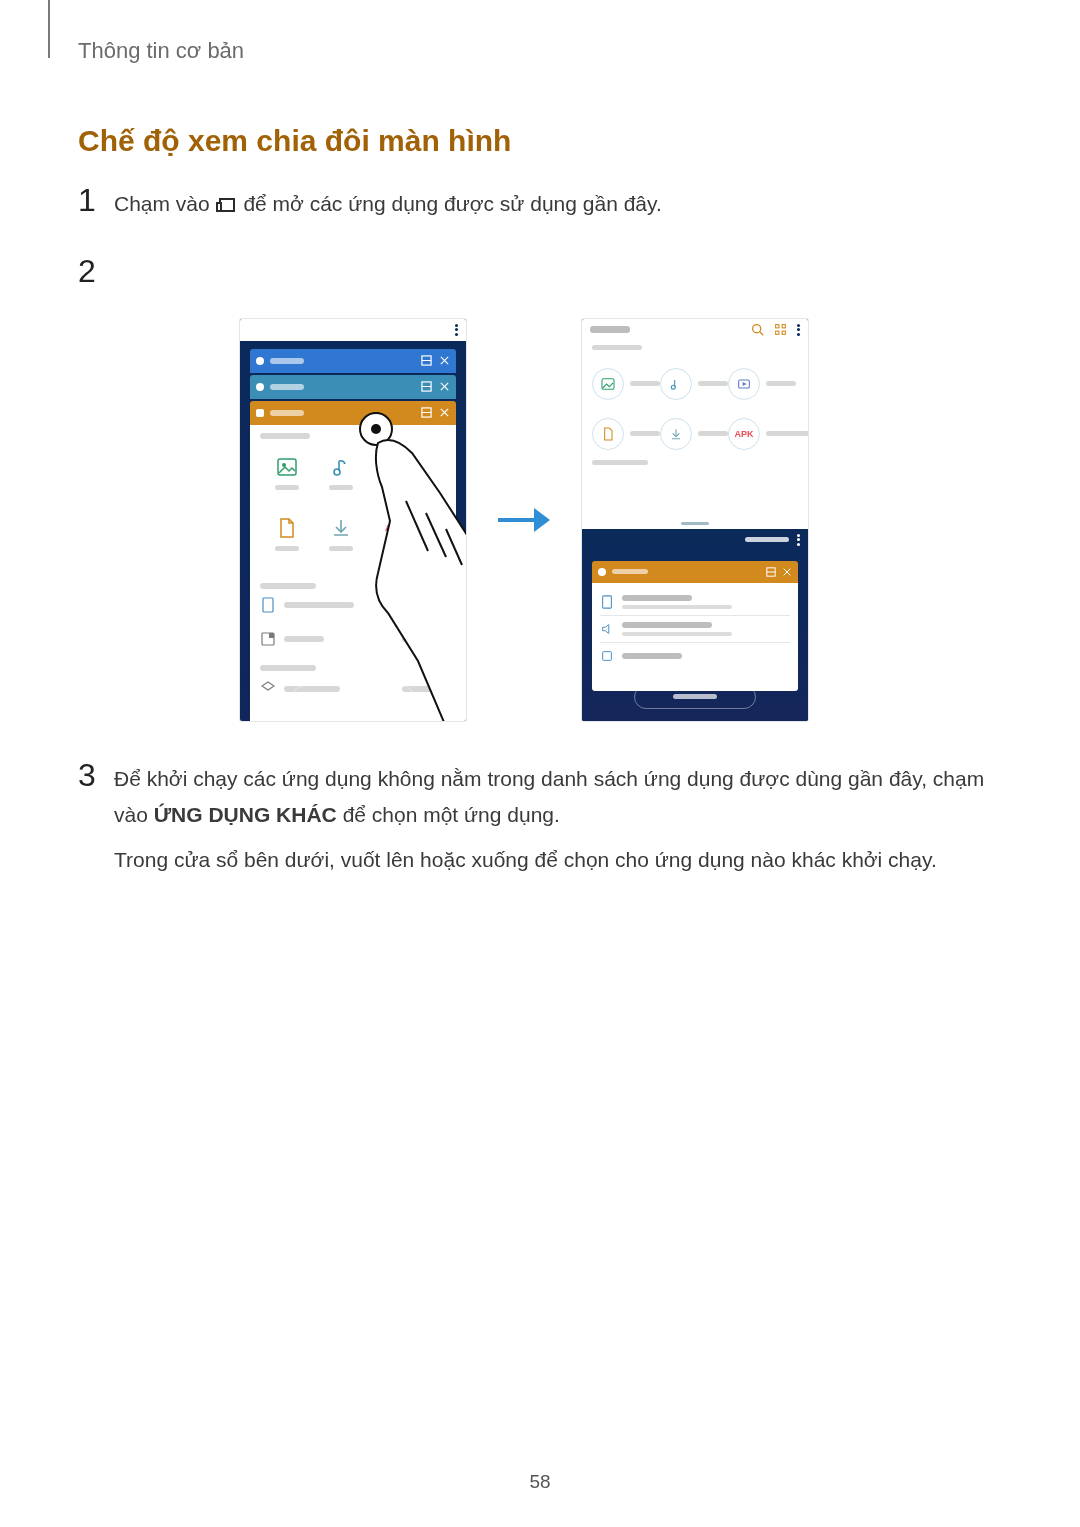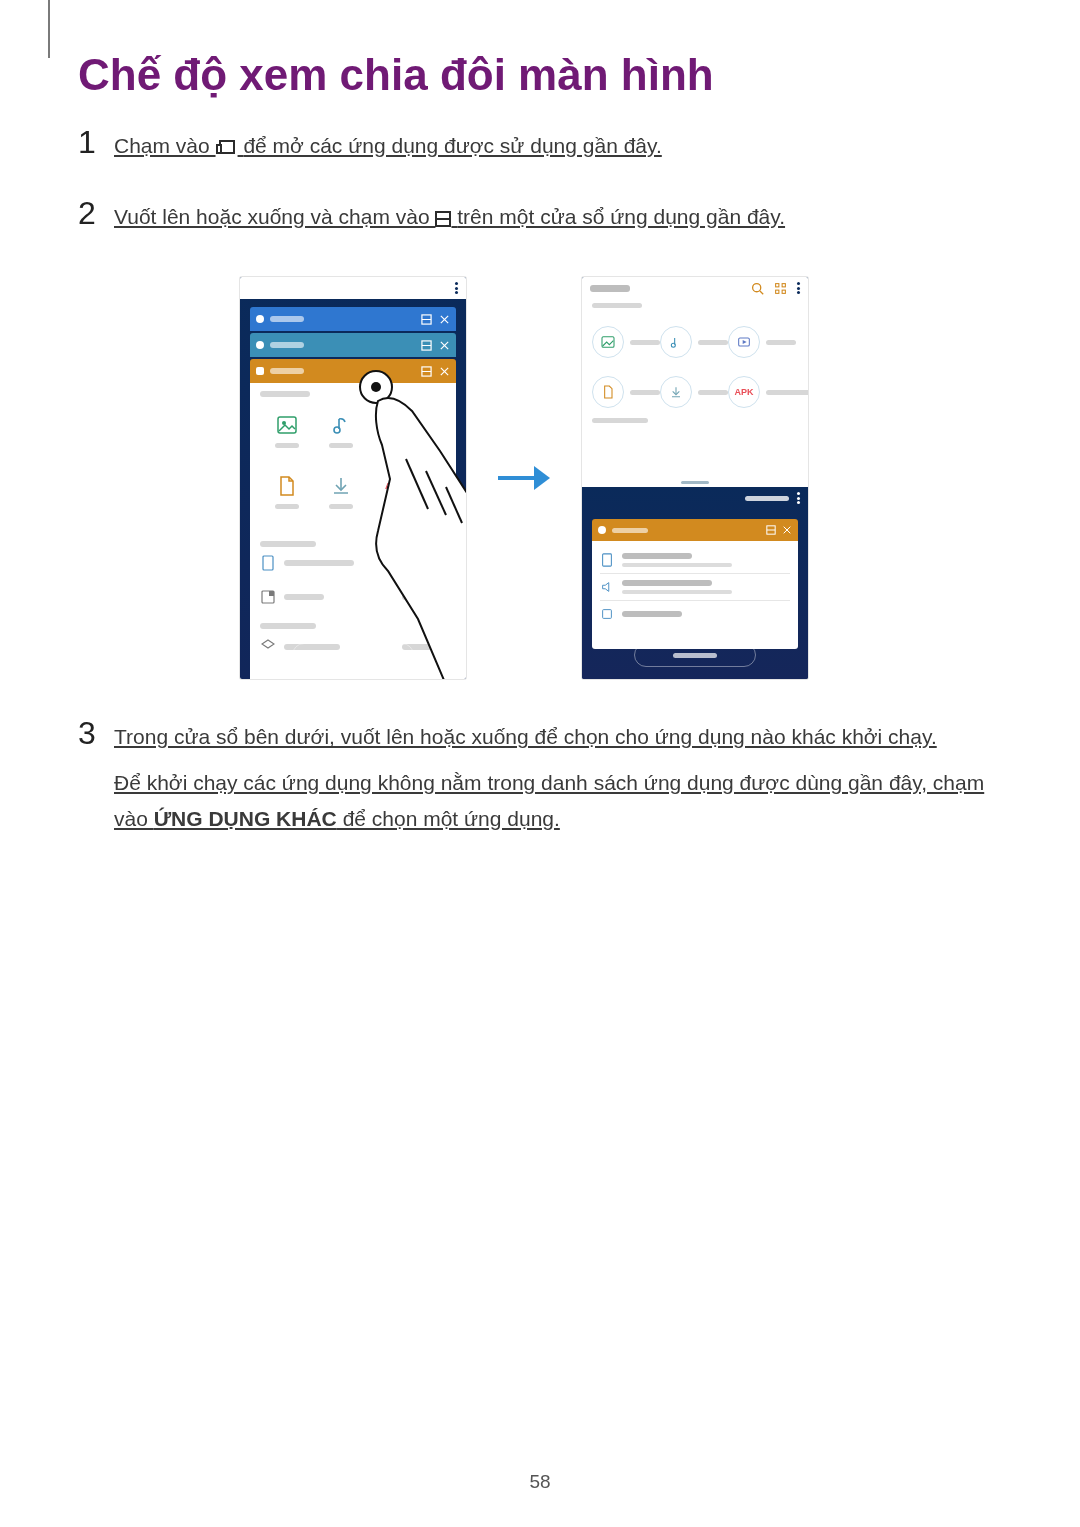--- a/index.html
+++ b/index.html
@@ -24,43 +24,42 @@
     height: 58px;
     background: #7a7a7a;
   }
   .breadcrumb {
     font-size: 22px;
     color: #6b6b6b;
     margin-left: 30px;
     margin-bottom: 60px;
   }
   .title {
-    color: #701a75;
+    color: #a16207;
     font-weight: bold;
-    font-size: 44px;
+    font-size: 30px;
     margin: 12px 0 28px 30px;
   }
   .step {
     display: flex;
     align-items: flex-start;
     margin: 0 0 22px 30px;
     line-height: 1.7;
     font-size: 21px;
   }
   .step-num {
     font-size: 32px;
     color: #222;
     width: 36px;
     flex: none;
     line-height: 1.1;
     margin-top: -3px;
   }
   .step-body {
     flex: 1;
-    text-decoration: underline;
   }
   .step-body p {
     margin: 0 0 10px 0;
   }
   .inline-icon {
     display: inline-block;
     vertical-align: -3px;
   }
   .bold { font-weight: bold; }
   .figure {
@@ -310,20 +309,21 @@
     font-size: 19px;
     color: #555;
   }
 </style>
 </head>
 <body>
 
 <div class="page">
   <div class="left-rule"></div>
 
+  <div class="breadcrumb">Thông tin cơ bản</div>
 
   <h1 class="title">Chế độ xem chia đôi màn hình</h1>
 
   <div class="step">
     <div class="step-num">1</div>
     <div class="step-body">
       <p>
         <span>Chạm vào </span>
         <span class="inline-icon">
           <svg width="22" height="16" viewBox="0 0 22 16">
@@ -332,30 +332,20 @@
           </svg>
         </span>
         <span> để mở các ứng dụng được sử dụng gần đây.</span>
       </p>
     </div>
   </div>
 
   <div class="step">
     <div class="step-num">2</div>
     <div class="step-body">
-      <p>
-        <span>Vuốt lên hoặc xuống và chạm vào </span>
-        <span class="inline-icon">
-          <svg width="16" height="16" viewBox="0 0 16 16">
-            <rect x="1" y="1" width="14" height="14" fill="none" stroke="#2b2b2b" stroke-width="2"></rect>
-            <line x1="1" y1="8" x2="15" y2="8" stroke="#2b2b2b" stroke-width="2"></line>
-          </svg>
-        </span>
-        <span> trên một cửa sổ ứng dụng gần đây.</span>
-      </p>
     </div>
   </div>
 
   <div class="figure">
 
     <div class="phone">
       <div class="phone-status">
         <div class="dots3">
             <span></span>
             <span></span>
@@ -659,21 +649,21 @@
         <div class="close-all-btn">
             <span></span>
           </div>
       </div>
     </div>
   </div>
 
   <div class="step">
     <div class="step-num">3</div>
     <div class="step-body">
-      <p>Trong cửa sổ bên dưới, vuốt lên hoặc xuống để chọn cho ứng dụng nào khác khởi chạy.</p>
       <p>
         <span>Để khởi chạy các ứng dụng không nằm trong danh sách ứng dụng được dùng gần đây, chạm vào </span><span class="bold">ỨNG DỤNG KHÁC</span><span> để chọn một ứng dụng.</span>
       </p>
+      <p>Trong cửa sổ bên dưới, vuốt lên hoặc xuống để chọn cho ứng dụng nào khác khởi chạy.</p>
     </div>
   </div>
 
   <div class="page-num">58</div>
 </div>
 
 </body></html>

